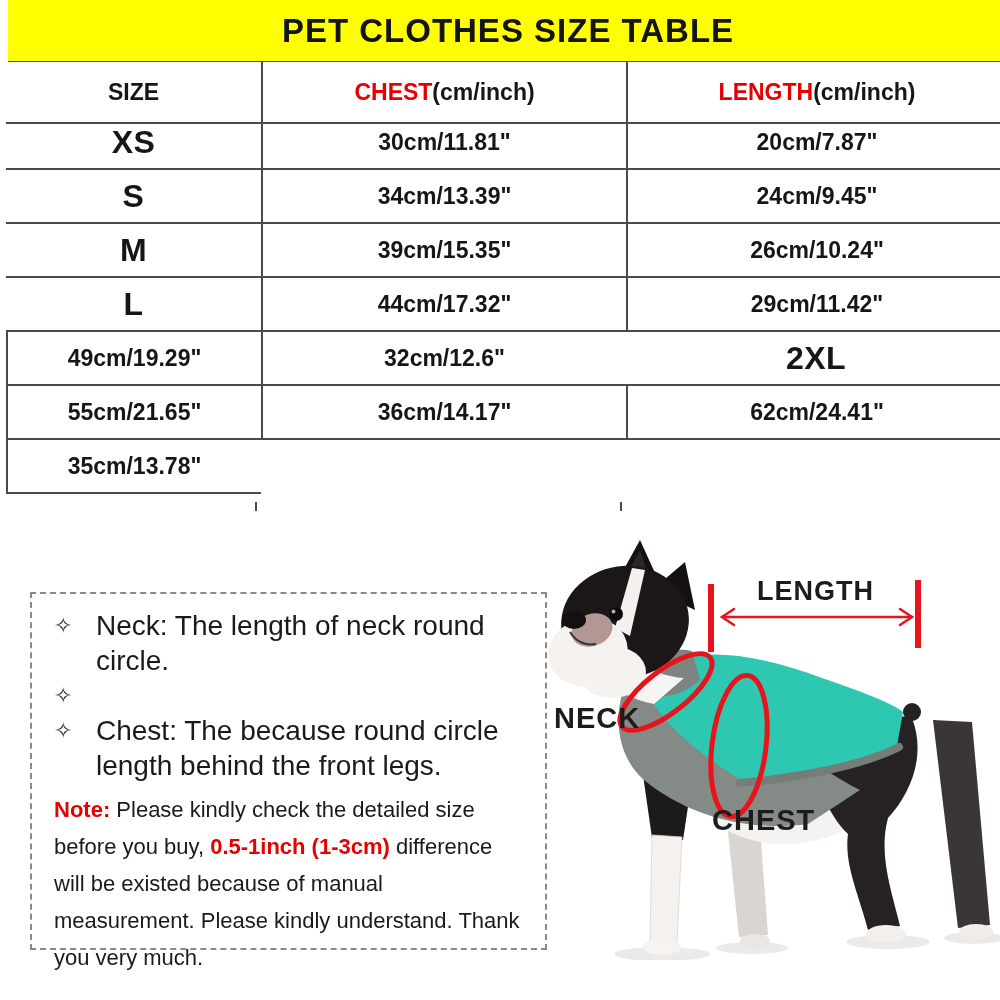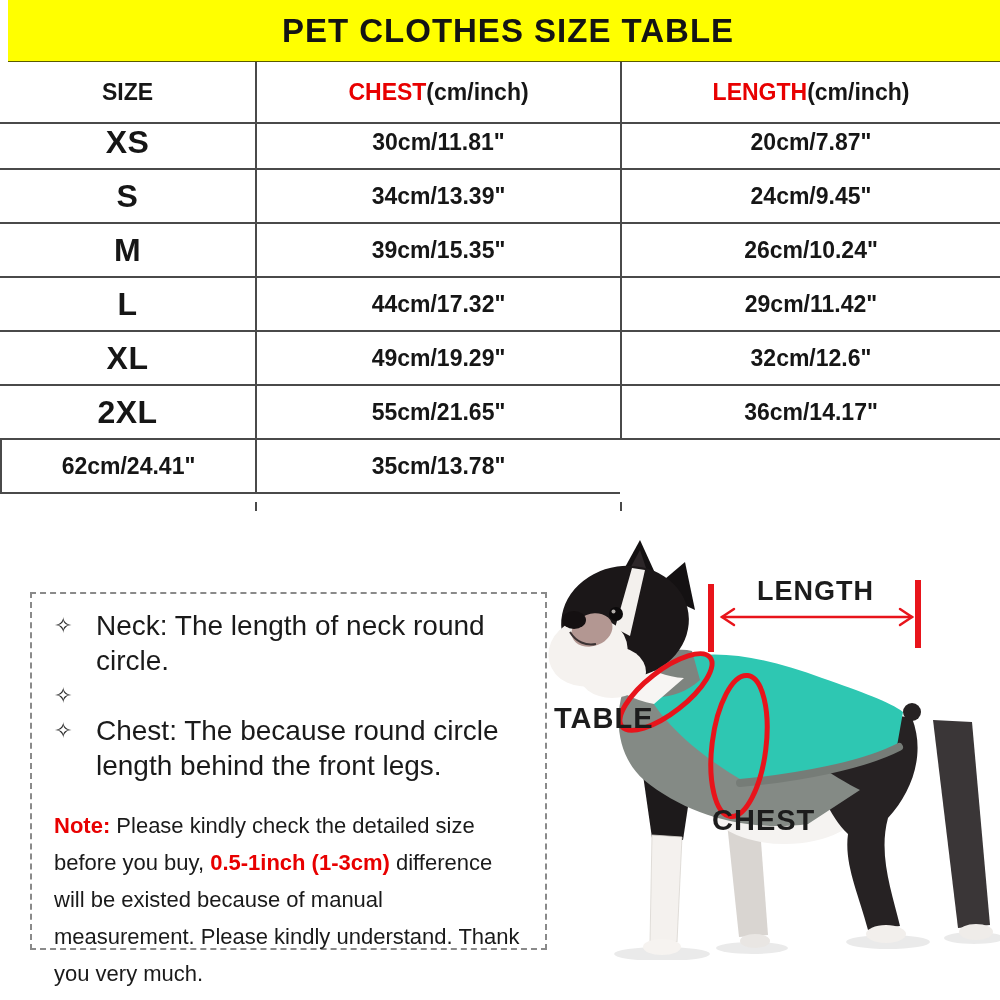--- a/index.html
+++ b/index.html
@@ -21,20 +21,21 @@
     position:absolute;left:8px;top:0;width:1000px;height:62px;
     background:var(--title_bg);display:flex;align-items:center;justify-content:center;
     font-size:33px;font-weight:800;letter-spacing:1px;color:#141414;
     border-bottom:1px solid #5a5a00;
   }
   
   .size-table{
     position:absolute;left:0;top:62px;width:812px;
     display:grid;grid-template-columns:255px 365px 380px;
     grid-auto-rows:54px;
+    padding-left:6px;
   }
   .cell{
     display:flex;align-items:center;justify-content:center;
     border-bottom:2px solid var(--table_line);
     font-weight:700;color:#161616;
   }
   .cell.c2,.cell.c3{border-left:2px solid var(--table_line);}
   .cell.head{height:62px;font-size:23px;}
   .size-table .head{grid-row:1;}
   .cell.size-col{font-size:32px;letter-spacing:.5px;}
@@ -47,21 +48,21 @@
   .notes-box{
     position:absolute;left:30px;top:592px;width:517px;height:358px;
     border:2px dashed #8a8a8a;padding:14px 22px 10px 22px;color:#1a1a1a;
   }
   .bullet-row{display:flex;line-height:35px;}
   .bullet-glyph{
     width:42px;flex:0 0 42px;font-size:22px;color:#2b2b2b;
     font-family:"DejaVu Sans",sans-serif;
   }
   .bullet-text{font-size:28px;font-weight:500;}
-  .note-para{margin-top:24px;font-size:22px;line-height:37px;font-weight:500;}
+  .note-para{margin-top:8px;font-size:22px;line-height:37px;font-weight:500;}
   .note-para .red{font-weight:700;}
   
   .diagram{position:absolute;left:540px;top:530px;width:460px;height:430px;}
   .diagram svg{position:absolute;left:0;top:0;}
   .diag-label{position:absolute;font-weight:800;color:#1c1c1c;letter-spacing:1px;}
   .label-length{left:203px;top:46px;width:145px;text-align:center;font-size:27px;}
   .label-neck{left:14px;top:172px;font-size:29px;}
   .label-chest{left:172px;top:274px;font-size:29px;}
   .teal-f{fill:var(--vest_teal);}
   .gray-f{fill:var(--vest_gray);}
@@ -96,21 +97,20 @@
     <div class="cell val c3">24cm/9.45"</div>
 
     <div class="cell size-col c1">M</div>
     <div class="cell val c2">39cm/15.35"</div>
     <div class="cell val c3">26cm/10.24"</div>
 
     <div class="cell size-col c1">L</div>
     <div class="cell val c2">44cm/17.32"</div>
     <div class="cell val c3">29cm/11.42"</div>
 
-    <div class="cell size-col c1">XL</div>
     <div class="cell val c2">49cm/19.29"</div>
     <div class="cell val c3">32cm/12.6"</div>
 
     <div class="cell size-col c1">2XL</div>
     <div class="cell val c2">55cm/21.65"</div>
     <div class="cell val c3">36cm/14.17"</div>
 
     <div class="cell val c2">62cm/24.41"</div>
     <div class="cell val c3">35cm/13.78"</div>
   </div>
@@ -193,17 +193,17 @@
         <line x1="182" y1="87" x2="372" y2="87" stroke-width="2.5"></line>
         <polyline points="194,79 182,87 194,95" stroke-width="2.5"></polyline>
         <polyline points="360,79 372,87 360,95" stroke-width="2.5"></polyline>
 
         <ellipse cx="126" cy="162" rx="56" ry="21" stroke-width="5" transform="rotate(-38 126 162)"></ellipse>
 
         <ellipse cx="199" cy="216" rx="27" ry="71" stroke-width="5" transform="rotate(7 199 216)"></ellipse>
       </g>
     </svg>
     <div class="diag-label label-length">LENGTH</div>
-    <div class="diag-label label-neck">TABLE</div>
+    <div class="diag-label label-neck">NECK</div>
     <div class="diag-label label-chest">CHEST</div>
   </div>
 
 </div>
 
 </body></html>

